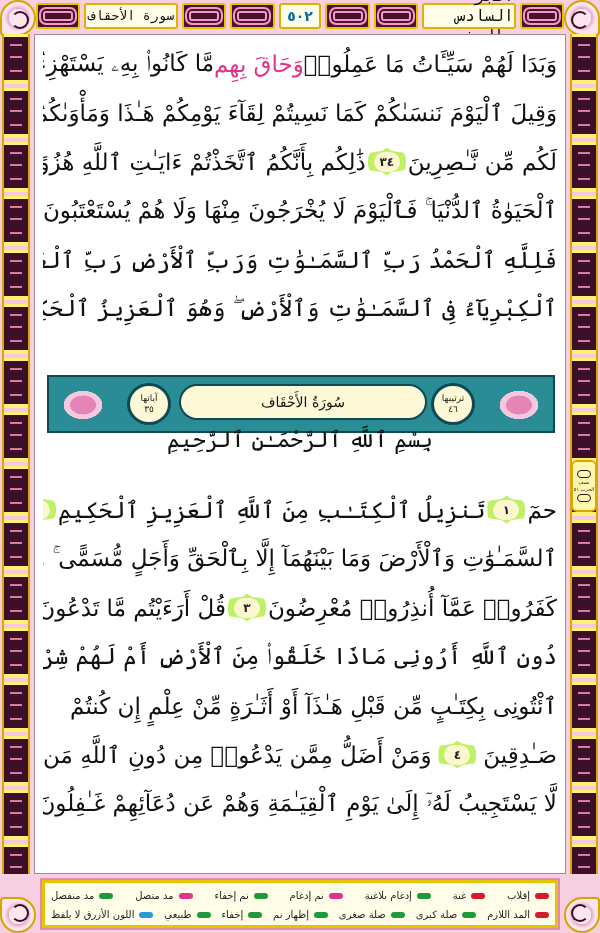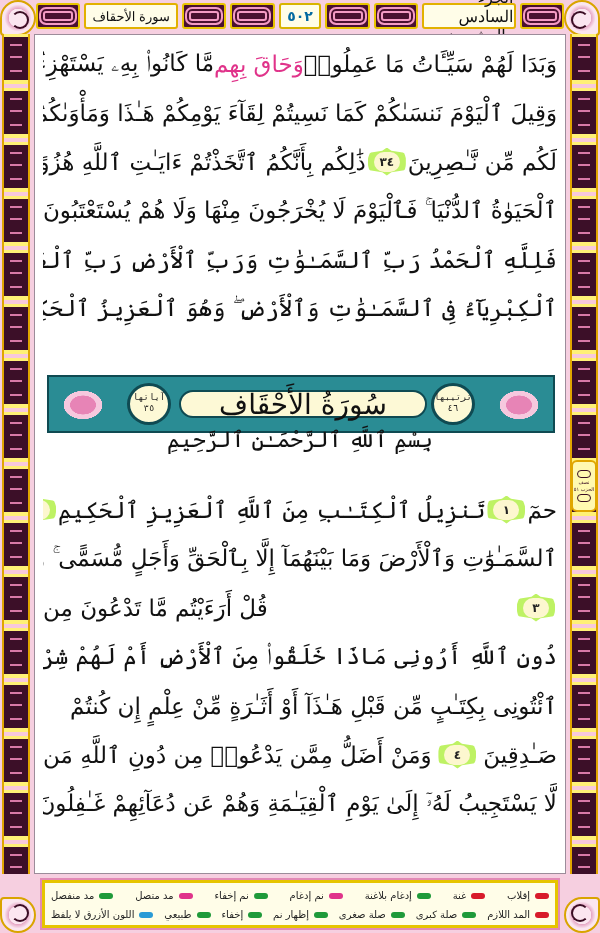--- a/index.html
+++ b/index.html
@@ -21,21 +21,21 @@
     height: 26px; border: 2px solid #d8b400; background: #fff7a8;
     display: flex; align-items: center; justify-content: center;
     border-radius: 3px; position: relative;
   }
   .hdr-cell.orn { width: 52px; background: #4a1030; border-color: #e8c400; }
   .hdr-cell.orn::after {
     content: ""; width: 34px; height: 14px; border-radius: 7px;
     border: 2px solid #f49bc4; box-shadow: inset 0 0 0 2px #4a1030, inset 0 0 0 4px #f49bc4;
   }
   .hdr-cell.label { width: 110px; background: #fffde8; border-color: #e2b100;
-    font-family: Liberation Sans, sans-serif; font-size: 13px; color: #111; direction: rtl; }
+    font-family: Liberation Mono, monospace; font-size: 13px; color: #111; direction: rtl; }
   .hdr-cell.juz { font-size: 16px; }
   .hdr-cell.pageno { width: 50px; background: #fffde8; font-size: 14px; font-weight: bold; color:#0369a1; }
 
   
   .corner {
     position: absolute; width: 36px; height: 36px;
     background: radial-gradient(circle at 50% 50%, #fbe6f0 40%, #e6a8c6 42%, #fbe6f0 60%);
     border: 2px solid #d9a400; border-radius: 50% 50% 50% 4px;
   }
   .corner::after { content: ""; position: absolute; left: 9px; top: 9px; width: 14px; height: 14px;
@@ -99,30 +99,30 @@
 
   
   .banner {
     position: absolute; left: 12px; top: 340px; width: 508px; height: 58px;
     background: #2a8c94; border: 2px solid #0f4a52;
   }
   .banner .petal { position: absolute; top: 6px; width: 60px; height: 44px;
     background: radial-gradient(ellipse at center, #e784b6 0 30%, #f6c8de 31% 45%, #2a8c94 46%); }
   .banner .petal.l { left: 4px; } .banner .petal.r { right: 4px; }
   .banner .title-box {
-    position: absolute; left: 130px; top: 7px; width: 248px; height: 28px;
+    position: absolute; left: 130px; top: 7px; width: 248px; height: 36px;
     background: #fdf9d6; border: 2px solid #0f4a52; border-radius: 20px;
     display: flex; align-items: center; justify-content: center;
-    font-family: "DejaVu Serif", serif; font-size: 28px; color: #111; direction: rtl; margin-top: 6px;
+    font-family: "DejaVu Serif", serif; font-size: 14px; color: #111; direction: rtl;
   }
   .banner .medal {
     position: absolute; top: 6px; width: 44px; height: 42px; border-radius: 50%;
     background: #fdf9d6; border: 3px solid #0f4a52;
     display: flex; flex-direction: column; align-items: center; justify-content: center;
-    font-size: 9px; color: #222; line-height: 11px; direction: rtl; font-family: Liberation Mono, monospace;
+    font-size: 9px; color: #222; line-height: 11px; direction: rtl; font-family: Liberation Sans, sans-serif;
   }
   .banner .medal.l { left: 78px; }
   .banner .medal.r { right: 78px; }
 
   .basmala {
     position: absolute; left: 0; right: 0; top: 382px; height: 44px;
     display: flex; justify-content: center; align-items: center;
     font-family: "DejaVu Serif", serif; font-size: 22px; direction: rtl; color: #111;
   }
 
@@ -219,20 +219,21 @@
           </span>
           <span class="w">تَنزِيلُ ٱلْكِتَـٰبِ مِنَ ٱللَّهِ ٱلْعَزِيزِ ٱلْحَكِيمِ</span>
           <span class="ayah">
             <span>٢</span>
           </span>
         </div>
         <div class="line">
           <span class="w">ٱلسَّمَـٰوَٰتِ وَٱلْأَرْضَ وَمَا بَيْنَهُمَآ إِلَّا بِٱلْحَقِّ وَأَجَلٍ مُّسَمًّى ۚ وَٱلَّذِينَ</span>
         </div>
         <div class="line">
+          <span class="w">كَفَرُوا۟ عَمَّآ أُنذِرُوا۟ مُعْرِضُونَ</span>
           <span class="ayah">
             <span>٣</span>
           </span>
           <span class="w">قُلْ أَرَءَيْتُم مَّا تَدْعُونَ مِن</span>
         </div>
         <div class="line">
           <span class="w">دُونِ ٱللَّهِ أَرُونِى مَاذَا خَلَقُوا۟ مِنَ ٱلْأَرْضِ أَمْ لَهُمْ شِرْكٌ فِى ٱلسَّمَـٰوَٰتِ ۖ</span>
         </div>
         <div class="line">
           <span class="w">ٱئْتُونِى بِكِتَـٰبٍ مِّن قَبْلِ هَـٰذَآ أَوْ أَثَـٰرَةٍ مِّنْ عِلْمٍ إِن كُنتُمْ</span>

